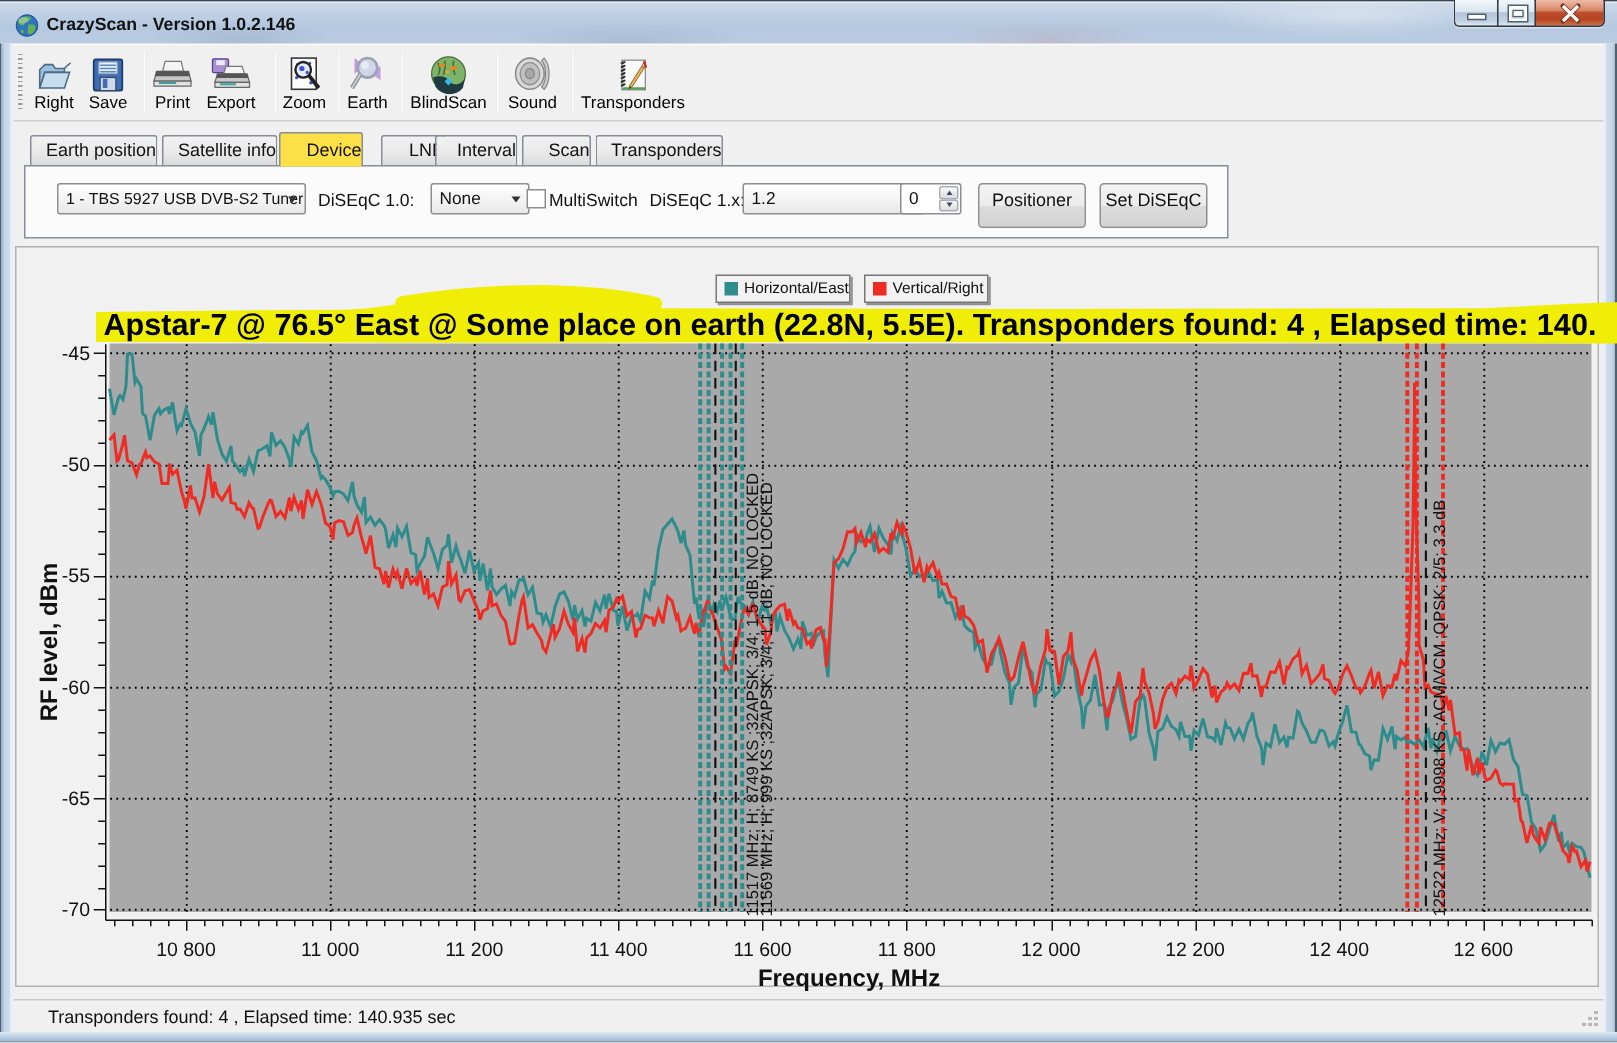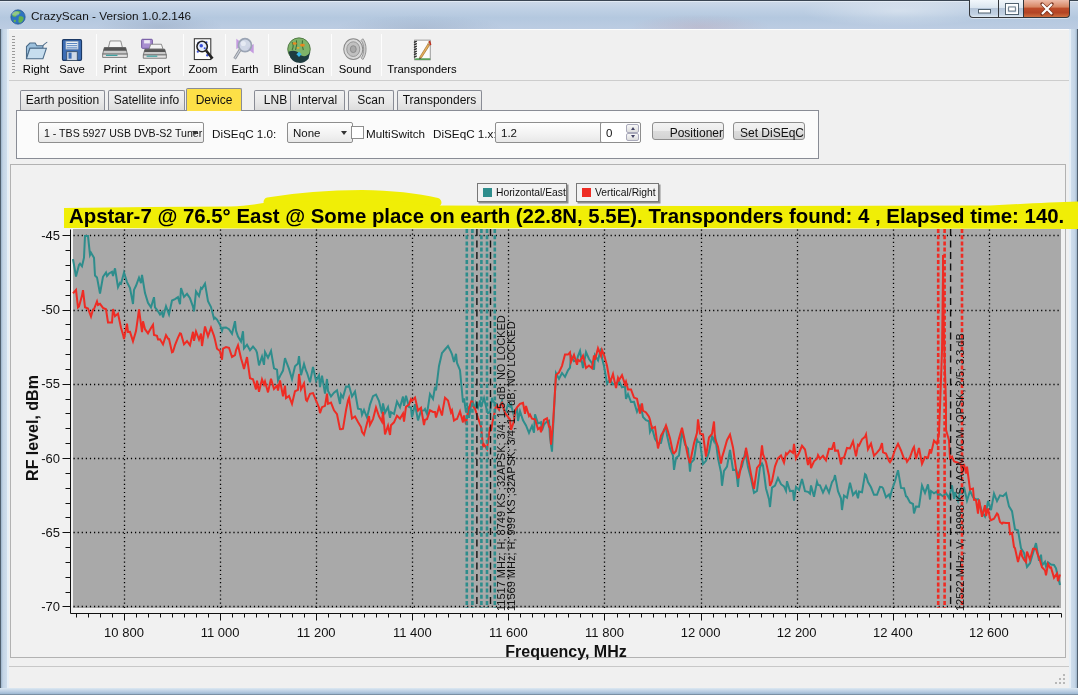--- a/index.html
+++ b/index.html
@@ -4,21 +4,21 @@
 *{margin:0;padding:0;box-sizing:border-box}
 html,body{width:1078px;height:695px;overflow:hidden}
 body{font-family:"Liberation Sans",sans-serif;background:#f0f0f0;position:relative}
 #titlebar{position:absolute;left:0;top:0;width:1078px;height:29px;
  background:
  radial-gradient(90px 18px at 160px 26px,rgba(90,110,140,.18),transparent 70%),
  radial-gradient(120px 20px at 420px 28px,rgba(80,100,130,.15),transparent 70%),
  radial-gradient(100px 18px at 700px 26px,rgba(190,60,60,.10),transparent 70%),
  radial-gradient(140px 22px at 900px 10px,rgba(255,255,255,.35),transparent 70%),
  linear-gradient(180deg,#cdd9e8 0%,#bfd0e4 30%,#b4c8df 60%,#bccce2 100%);
- border-top:1px solid #3a4552;}
+ border-top:1px solid #3a4552;font-weight:bold;}
 #titlebar:before{content:"";position:absolute;left:0;top:0;width:100%;height:1px;background:#e9f1f8;opacity:.7}
 #ticon{position:absolute;left:10px;top:8px}
 #ttext{position:absolute;left:31px;top:7.5px;font-size:11.8px;color:#121212}
 .wb{position:absolute;top:0;height:18px;border:1px solid #34373c;border-top:none;box-shadow:0 1px 0 rgba(255,255,255,.45)}
 #wmin{left:969px;width:29px;border-radius:0 0 0 4px;border-right:none;
  background:linear-gradient(180deg,#f2f7fb 0%,#dbe6f0 45%,#b6c6d9 50%,#c3d2e3 85%,#dfeaf3 100%)}
 #wmax{left:998px;width:26px;
  background:linear-gradient(180deg,#f2f7fb 0%,#dbe6f0 45%,#b6c6d9 50%,#c3d2e3 85%,#dfeaf3 100%)}
 #wclose{left:1024px;width:46px;border-radius:0 0 4px 0;border-left:none;
  background:linear-gradient(180deg,#eebcaa 0%,#d88866 40%,#bd4c2a 50%,#b34424 75%,#cf7040 100%)}
@@ -32,33 +32,33 @@
 #toolbar{position:absolute;left:9px;top:30px;width:1060px;height:51px;background:#f0f0f0;border-bottom:1px solid #cdcdcd}
 .grip{position:absolute;left:3px;top:6px;width:3px;height:38px;
  background:repeating-linear-gradient(180deg,#9a9a9a 0 1px,transparent 1px 3px)}
 .tbtn{position:absolute;top:7px;text-align:center;font-size:11.3px;color:#000}
 .tbtn svg{display:block;margin:0 auto;width:28px;height:26px}
 .tbtn .lbl{margin-top:0;line-height:12px}
 .tsep{position:absolute;top:4px;width:1px;height:42px;background:#c6c6c6;border-right:1px solid #fdfdfd}
 #tabs{position:absolute;left:16px;top:88px;height:22px}
 .tab{position:absolute;top:2px;height:20px;border:1px solid #898c95;border-bottom:none;
  background:linear-gradient(180deg,#f2f2f2,#e8e8e8 60%,#dcdcdc);font-size:12px;color:#111;
- text-align:center;line-height:19px;border-radius:2px 2px 0 0}
+ text-align:right;line-height:19px;border-radius:2px 2px 0 0}
 .tab.active{top:0;height:23px;background:#fde047;z-index:3;line-height:22px}
 #tabpage{position:absolute;left:16px;top:110px;width:803px;height:49px;background:#fbfbfb;
  border:1px solid #898c95;border-top:1px solid #898c95;z-index:1}
 .ctl-lbl{position:absolute;font-size:11.7px;color:#111;top:126.5px;z-index:2}
 .combo{position:absolute;top:122px;height:21px;border:1px solid #8e8e8e;border-radius:2px;overflow:hidden;
  background:linear-gradient(180deg,#fefefe,#f2f2f2 60%,#e8e8e8);font-size:12px;color:#111;z-index:2}
 .combo .tx{position:absolute;left:5px;top:3.5px;white-space:nowrap;font-size:11.5px}
 .combo .ar{position:absolute;right:5px;top:8px;width:0;height:0;border-left:3.5px solid transparent;
  border-right:3.5px solid transparent;border-top:4px solid #333}
-.btn{position:absolute;top:122px;height:18px;border:1px solid #8e8e8e;border-radius:3px;
+.btn{position:absolute;top:122px;height:30px;border:1px solid #8e8e8e;border-radius:3px;
  background:linear-gradient(180deg,#f3f3f3,#ebebeb 50%,#dcdcdc 51%,#d3d3d3);
- font-size:12px;color:#111;text-align:right;line-height:20px;z-index:2}
+ font-size:12px;color:#111;text-align:center;line-height:20px;z-index:2}
 #chartpanel{position:absolute;left:10px;top:164px;width:1056px;height:494px;background:#f1f1f1;border:1px solid #b2b2b2}
 .legend{position:absolute;top:183px;height:19px;background:#f2f2f2;border:1px solid #777;
  box-shadow:1.5px 1.5px 0 #909090;font-size:10.3px;color:#111;z-index:4}
 .legend .sw{position:absolute;left:5px;top:4px;width:9px;height:9px}
 .legend .lt{position:absolute;left:18px;top:3px;white-space:nowrap}
 #chart,#hl{position:absolute;left:0;top:0;z-index:2}
 #hl{z-index:3}
 .axlbl{font-size:13px;fill:#111}
 .axtitle{font-size:16px;font-weight:bold;fill:#111}
 .ctitle{font-size:20.4px;font-weight:bold;fill:#000}
@@ -434,16 +434,17 @@
 <div class="legend" style="left:477px;width:90px">
     <span class="sw" style="background:#2e8d8c"></span>
     <span class="lt">Horizontal/East</span>
   </div>
 <div class="legend" style="left:576px;width:83px">
     <span class="sw" style="background:#ee2c24"></span>
     <span class="lt">Vertical/Right</span>
   </div>
 
 <div id="statusbar">
+    <span class="st">Transponders found: 4 , Elapsed time: 140.935 sec</span>
     <div id="sgrip"></div>
   </div>
 <div id="lborder"></div>
 <div id="rborder"></div>
 <div id="bborder"></div>
 </body></html>

